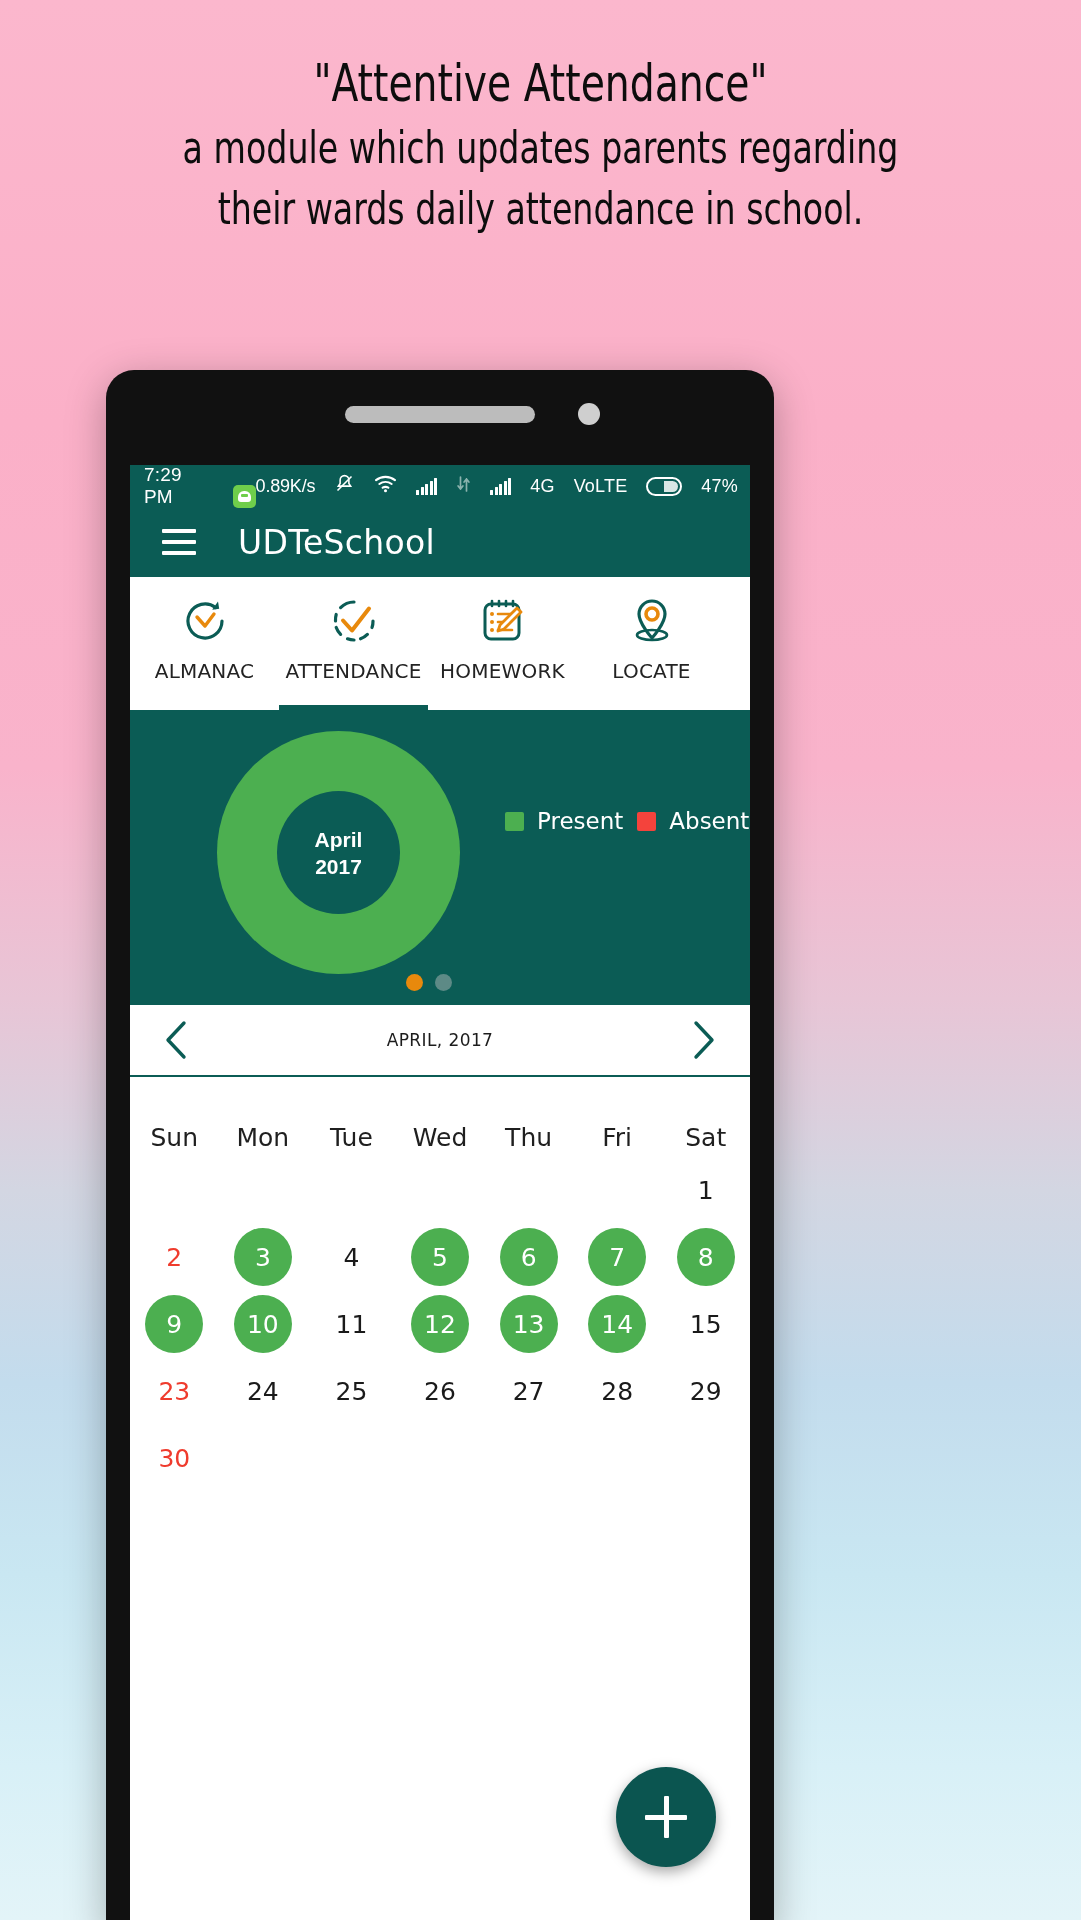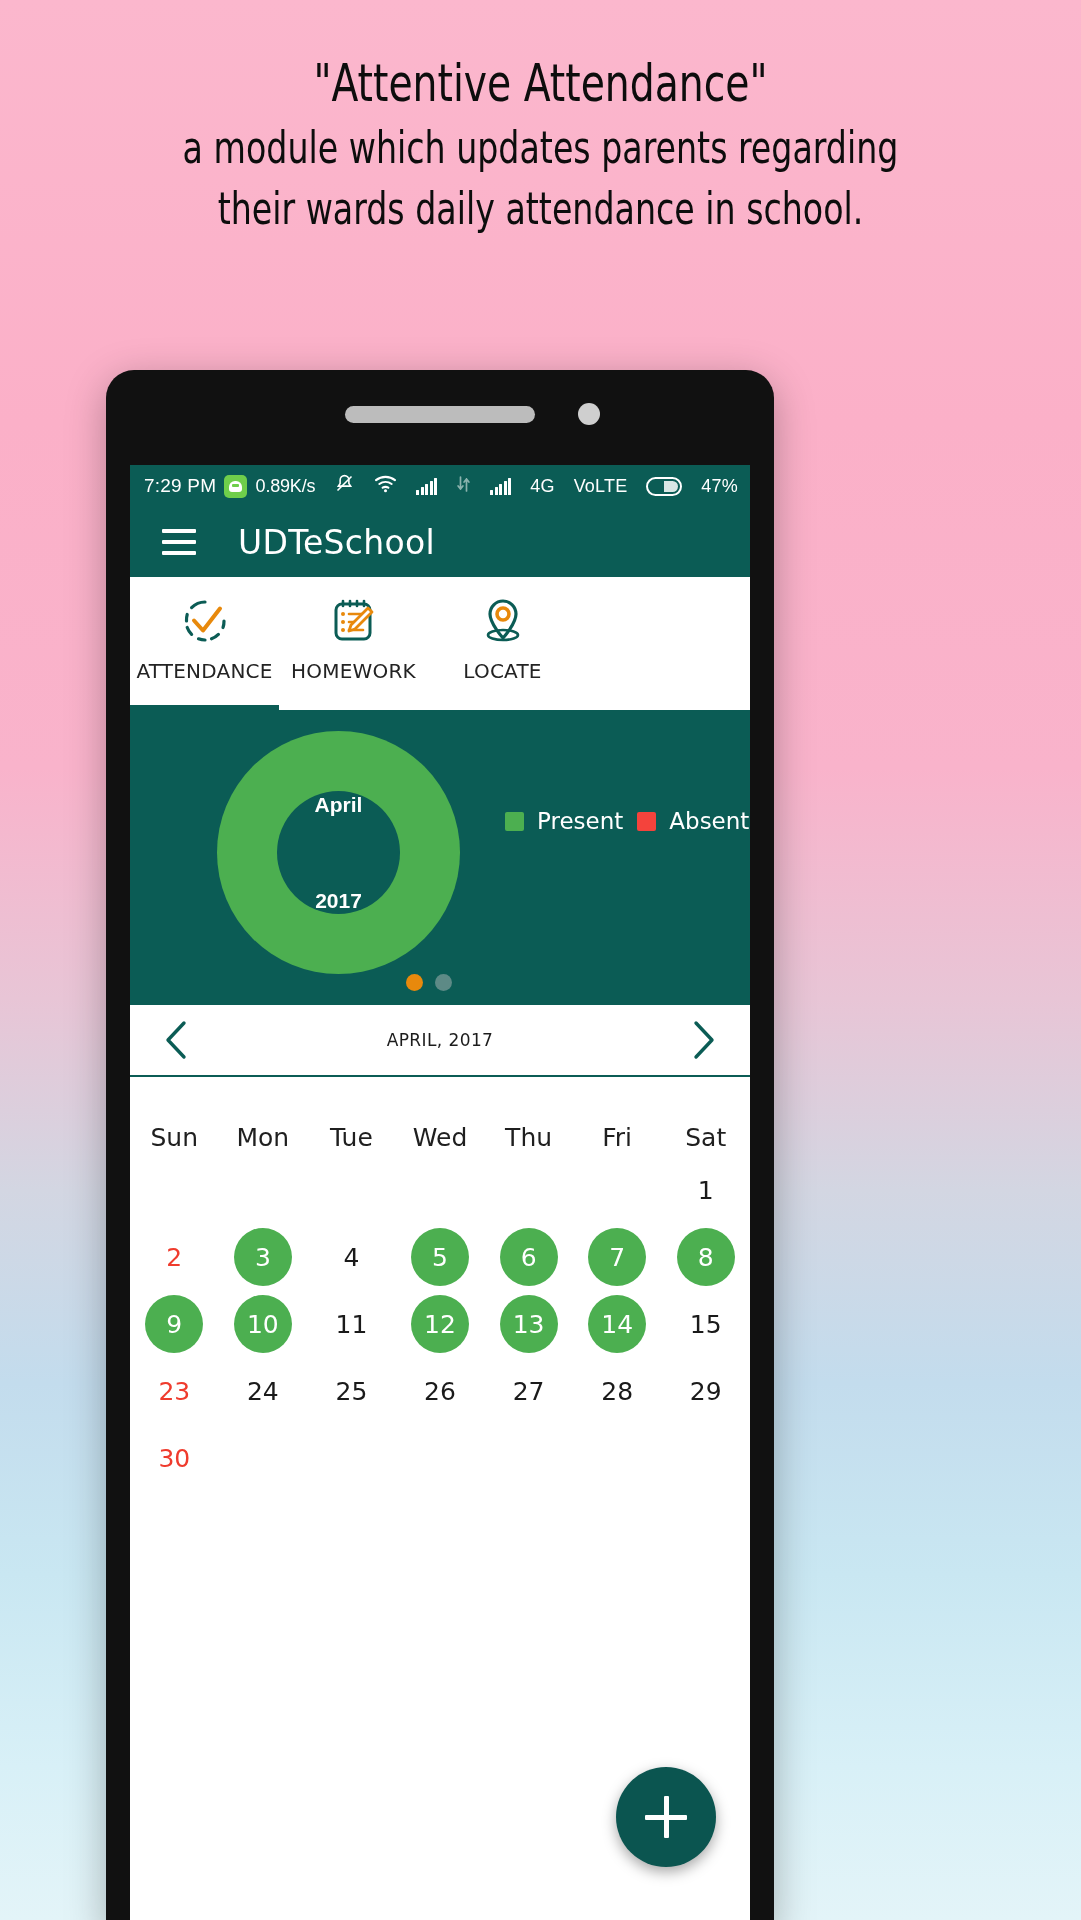--- a/index.html
+++ b/index.html
@@ -81,21 +81,21 @@
   
   .statusbar {
     height: 42px;
     background: #0b5c55;
     display: flex;
     align-items: center;
     padding: 0 12px 0 14px;
     color: #ffffff;
     font-size: 19px;
   }
-  .sb-left { display: flex; align-items: flex-start; gap: 8px; }
+  .sb-left { display: flex; align-items: flex-end; gap: 20px; }
   .sb-right { display: flex; align-items: center; gap: 19px; margin-left: auto; }
   .sb-time { font-size: 19px; letter-spacing: 0.2px; }
   .droid-badge {
     width: 23px; height: 23px;
     border-radius: 5px;
     background: #6fce4b;
     position: relative;
   }
   .droid-badge::before {
     content: "";
@@ -201,21 +201,21 @@
     width: 243px; height: 243px;
     border-radius: 50%;
     background: #4caf50;
     display: flex; align-items: center; justify-content: center;
   }
   .donut-hole {
     width: 123px; height: 123px;
     border-radius: 50%;
     background: #0b5c55;
     display: flex; flex-direction: column;
-    align-items: center; justify-content: space-between;
+    align-items: center; justify-content: center;
     color: #ffffff;
     font-weight: bold;
     font-size: 21px;
     line-height: 27px;
   }
   .legend {
     position: absolute;
     left: 375px; top: 98px;
     display: flex; flex-direction: row; gap: 14px;
   }
@@ -354,20 +354,30 @@
       <div class="hamburger">
         <span></span>
           <span></span>
           <span></span>
       </div>
       <div class="app-title">UDTeSchool</div>
     </div>
 
     <div class="tabs">
 
+      <div class="tab">
+        <div class="tab-icon">
+          <svg width="52" height="52" viewBox="0 0 52 52">
+            <path d="M43 26a17 17 0 1 1-6.5-13.4" fill="none" stroke="#0b5c55" stroke-width="3.2" stroke-linecap="round"></path>
+            <path d="M36 6.5l1.2 7.2-7.1 1.1z" fill="#0b5c55" transform="translate(3,0)"></path>
+            <path d="M18 22l8 9 9-12" fill="none" stroke="#e8890c" stroke-width="3.4" stroke-linecap="round" stroke-linejoin="round"></path>
+          </svg>
+        </div>
+        <div class="tab-label">ALMANAC</div>
+      </div>
 
       <div class="tab active">
         <div class="tab-icon">
           <svg width="52" height="52" viewBox="0 0 52 52">
             <g fill="none" stroke="#0b5c55" stroke-width="3.2" stroke-linecap="round">
               <path d="M26 7a19 19 0 0 0-13.4 5.6"></path>
               <path d="M8.2 19.5A19 19 0 0 0 7.5 26"></path>
               <path d="M8.2 32.5a19 19 0 0 0 4.4 6.9"></path>
               <path d="M19.5 43.8A19 19 0 0 0 26 45"></path>
               <path d="M32.5 43.8a19 19 0 0 0 6.9-4.4"></path>

